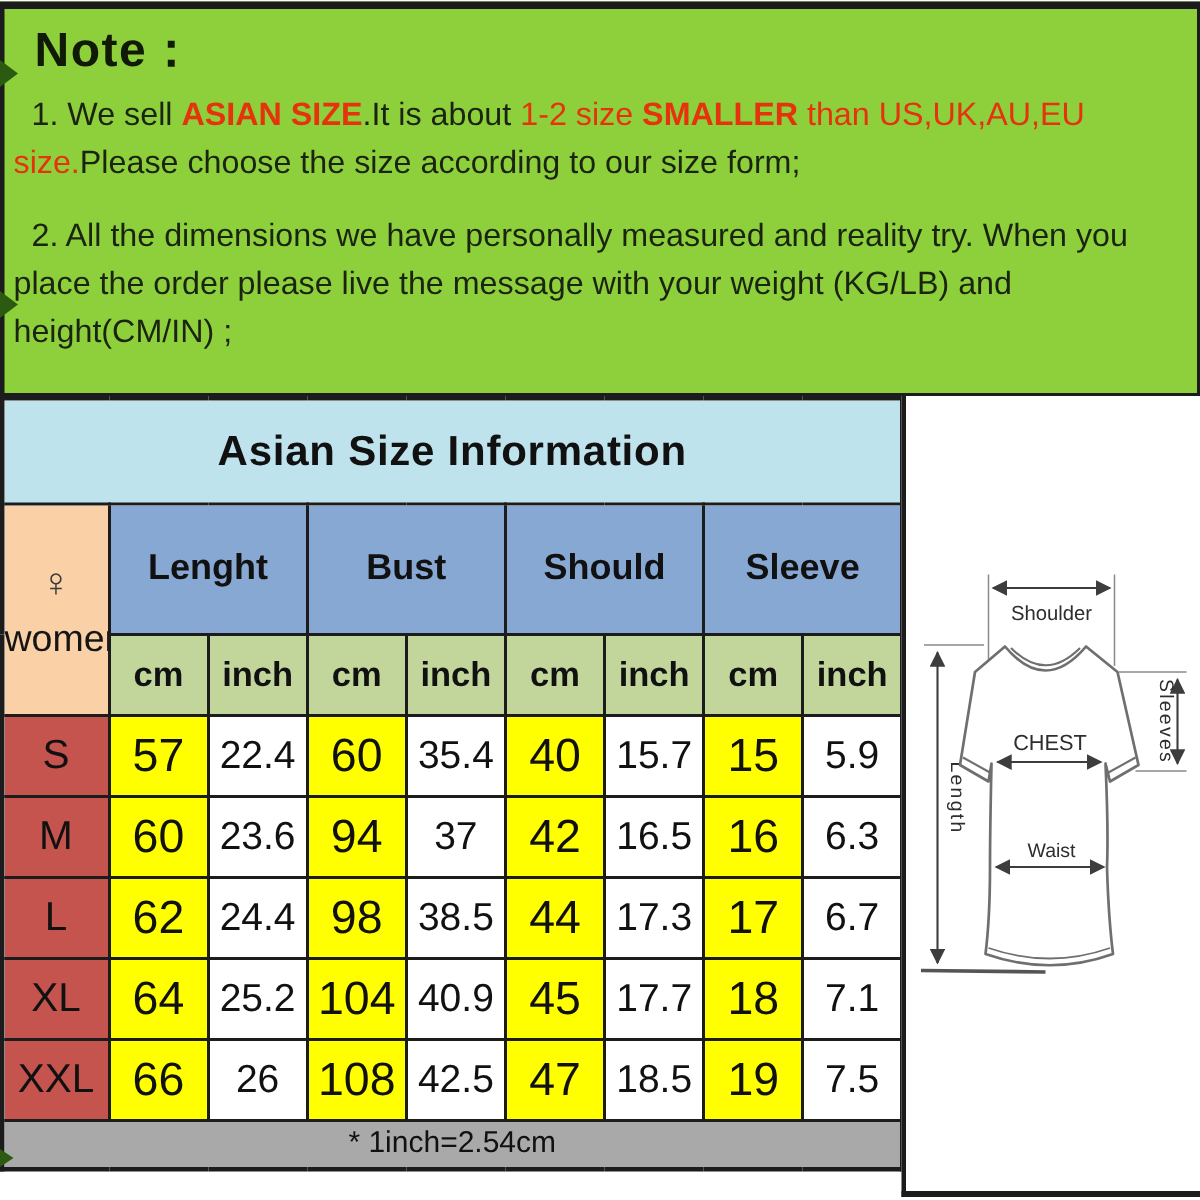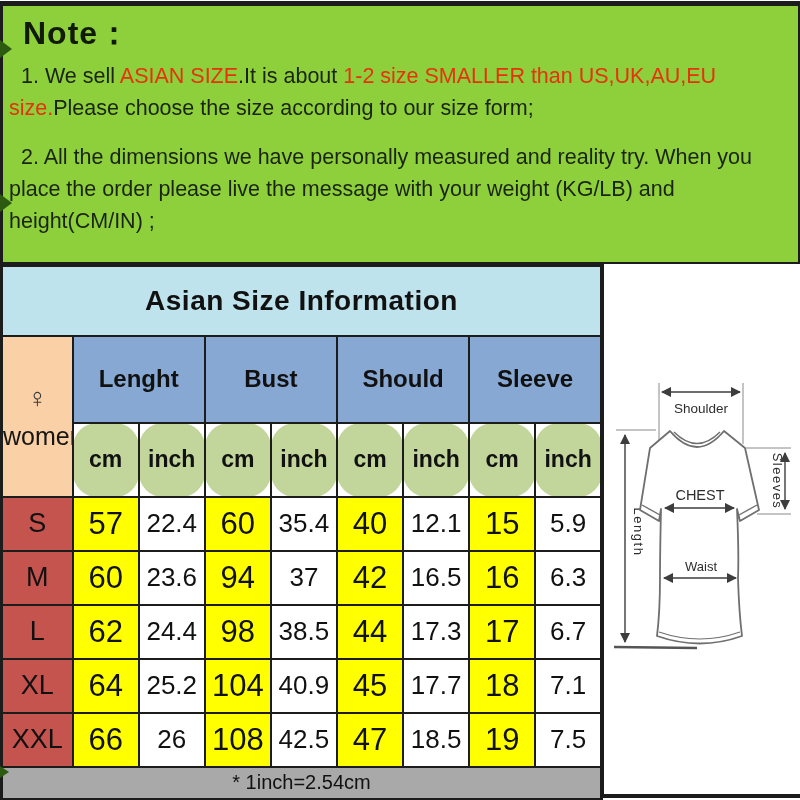--- a/index.html
+++ b/index.html
@@ -35,42 +35,42 @@
     padding:4px 8px 0 6px;
     color:var(--note-ink);
   }
   .note-title{font-size:32px;font-weight:bold;letter-spacing:1px;margin:2px 0 4px 14px;color:#101a06;}
   .note{font-size:21.5px;line-height:32px;color:var(--note-ink);text-indent:12px;}
   .note.n1{margin-top:4px;}
   .note.n2{margin-top:17px;}
   .note.n3{margin-top:23px;}
   .nk{color:var(--note-ink);}
   .nr{color:var(--note-red);}
-  .nrb{color:var(--note-red);font-weight:normal;}
+  .nrb{color:var(--note-red);font-weight:bold;}
 
   
   .wedge{position:absolute;left:0;width:0;height:0;z-index:6;
     border-top:9px solid transparent;border-bottom:9px solid transparent;
     border-left:12px solid var(--wedge-green);}
   .wedge.w1{top:40px;}
   .wedge.w2{top:194px;}
   .wedge.w3{top:766px;border-top-width:6px;border-bottom-width:6px;border-left-width:9px;}
 
   
   table.size-table{
     position:absolute;left:0;top:264px;width:603px;
     border-collapse:collapse;table-layout:fixed;
     border:3px solid var(--border-dark);
     background:#fff;
   }
   .size-table td{border:2px solid var(--border-dark);text-align:center;vertical-align:middle;padding:0;overflow:hidden;color:#111;}
   col.c0{width:71px;} col.cv{width:66px;}
   .r-title td{height:70px;}
   .r-head td{height:87px;}
-  .r-units td{height:74px;border-radius:24px;}
+  .r-units td{height:54px;}
   .r-data td{height:54px;}
   .r-foot td{height:33px;}
 
   .t-title{background:var(--title-bg);color:var(--title-red);font-weight:bold;font-size:28px;letter-spacing:.5px;}
   .t-gender{background:var(--peach);}
   .t-gender .gsym{font-size:27px;color:#3a3a3a;line-height:30px;margin-top:2px;}
   .t-gender .glab{font-size:25px;color:#151515;line-height:30px;margin-top:8px;}
   .t-group{background:var(--head-blue-bg);color:var(--head-blue-text);font-weight:bold;font-size:24px;}
   .t-unit{background:var(--units-green);font-weight:bold;font-size:23px;color:#141414;}
   .t-size{background:var(--size-red-bg);font-size:27px;color:#141414;}
@@ -141,21 +141,21 @@
       <td class="t-unit">cm</td>
       <td class="t-unit">inch</td>
     </tr>
     <tr class="r-data">
       <td class="t-size">S</td>
       <td class="t-cm">57</td>
       <td class="t-in">22.4</td>
       <td class="t-cm">60</td>
       <td class="t-in">35.4</td>
       <td class="t-cm">40</td>
-      <td class="t-in">12.1</td>
+      <td class="t-in">15.7</td>
       <td class="t-cm">15</td>
       <td class="t-in">5.9</td>
     </tr>
     <tr class="r-data">
       <td class="t-size">M</td>
       <td class="t-cm">60</td>
       <td class="t-in">23.6</td>
       <td class="t-cm">94</td>
       <td class="t-in">37</td>
       <td class="t-cm">42</td>

